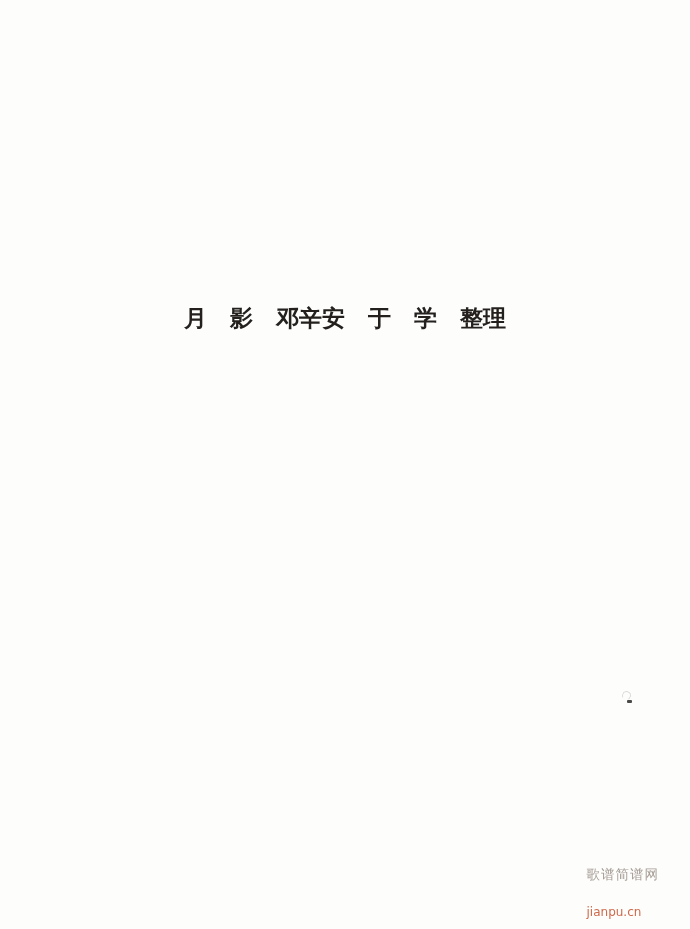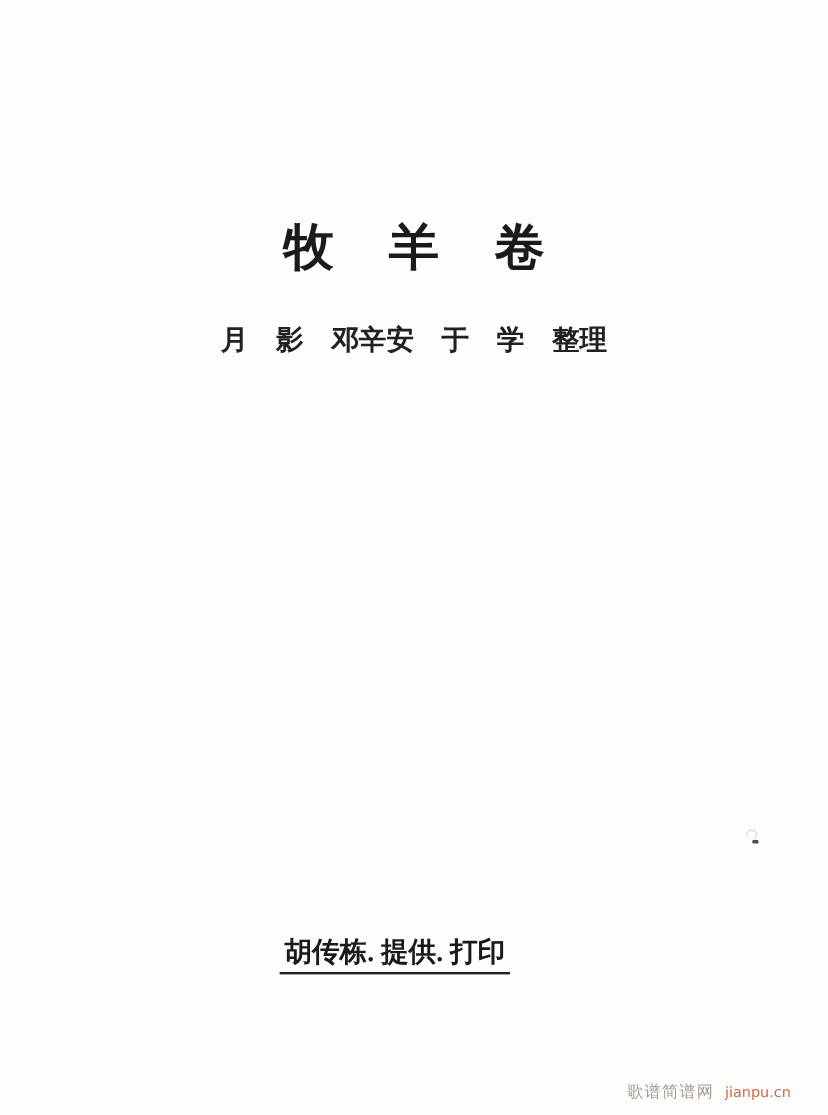--- a/index.html
+++ b/index.html
@@ -50,20 +50,21 @@
     right: 0;
     display: flex;
     justify-content: center;
   }
   .byline {
     font-size: 23px;
     font-weight: 600;
     line-height: 1.2;
     white-space: nowrap;
     color: #23201d;
+    margin-top: 35px;
   }
 
   
   .credit-row {
     position: absolute;
     top: 781px;
     left: 0;
     right: 0;
     display: flex;
     justify-content: center;
@@ -108,51 +109,46 @@
     border-radius: 1px;
   }
 
   
   .watermark {
     position: absolute;
     right: 31px;
     bottom: 10px;
     display: flex;
     align-items: baseline;
-    gap: 9px;
+    gap: 21px;
     white-space: nowrap;
+    flex-direction: column;
   }
   .watermark-name {
     font-size: 13.5px;
     letter-spacing: 1px;
     color: #a59c94;
     font-family: "Liberation Sans", "DejaVu Sans", sans-serif;
   }
   .watermark-domain {
     font-size: 12px;
     color: #cf6a4b;
     font-family: "DejaVu Sans", "Liberation Sans", sans-serif;
   }
 </style>
 </head>
 <body>
 
 <div class="page">
 
-  <div class="title-row">
-    <h1 class="title">牧羊卷</h1>
-  </div>
 
   <div class="byline-row">
     <div class="byline">月　影　邓辛安　于　学　整理</div>
   </div>
 
-  <div class="credit-row">
-    <div class="credit">胡传栋. 提供. 打印</div>
-  </div>
 
   <div class="speck">
     <span class="speck-smudge"></span>
     <span class="speck-dash"></span>
   </div>
 
   <div class="watermark">
     <span class="watermark-name">歌谱简谱网</span>
     <span class="watermark-domain">jianpu.cn</span>
   </div>

